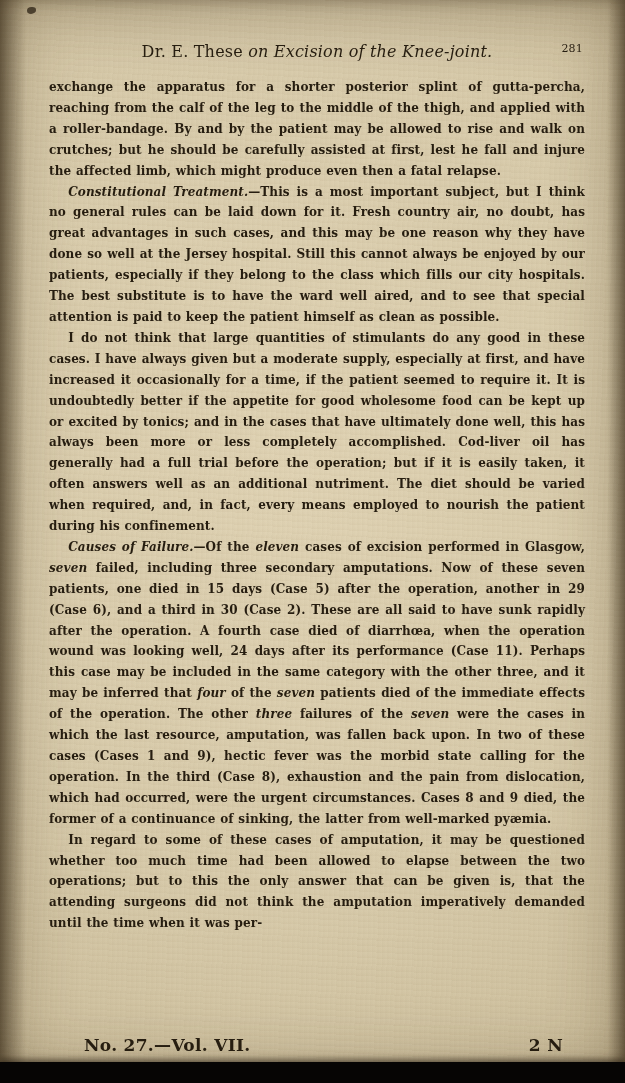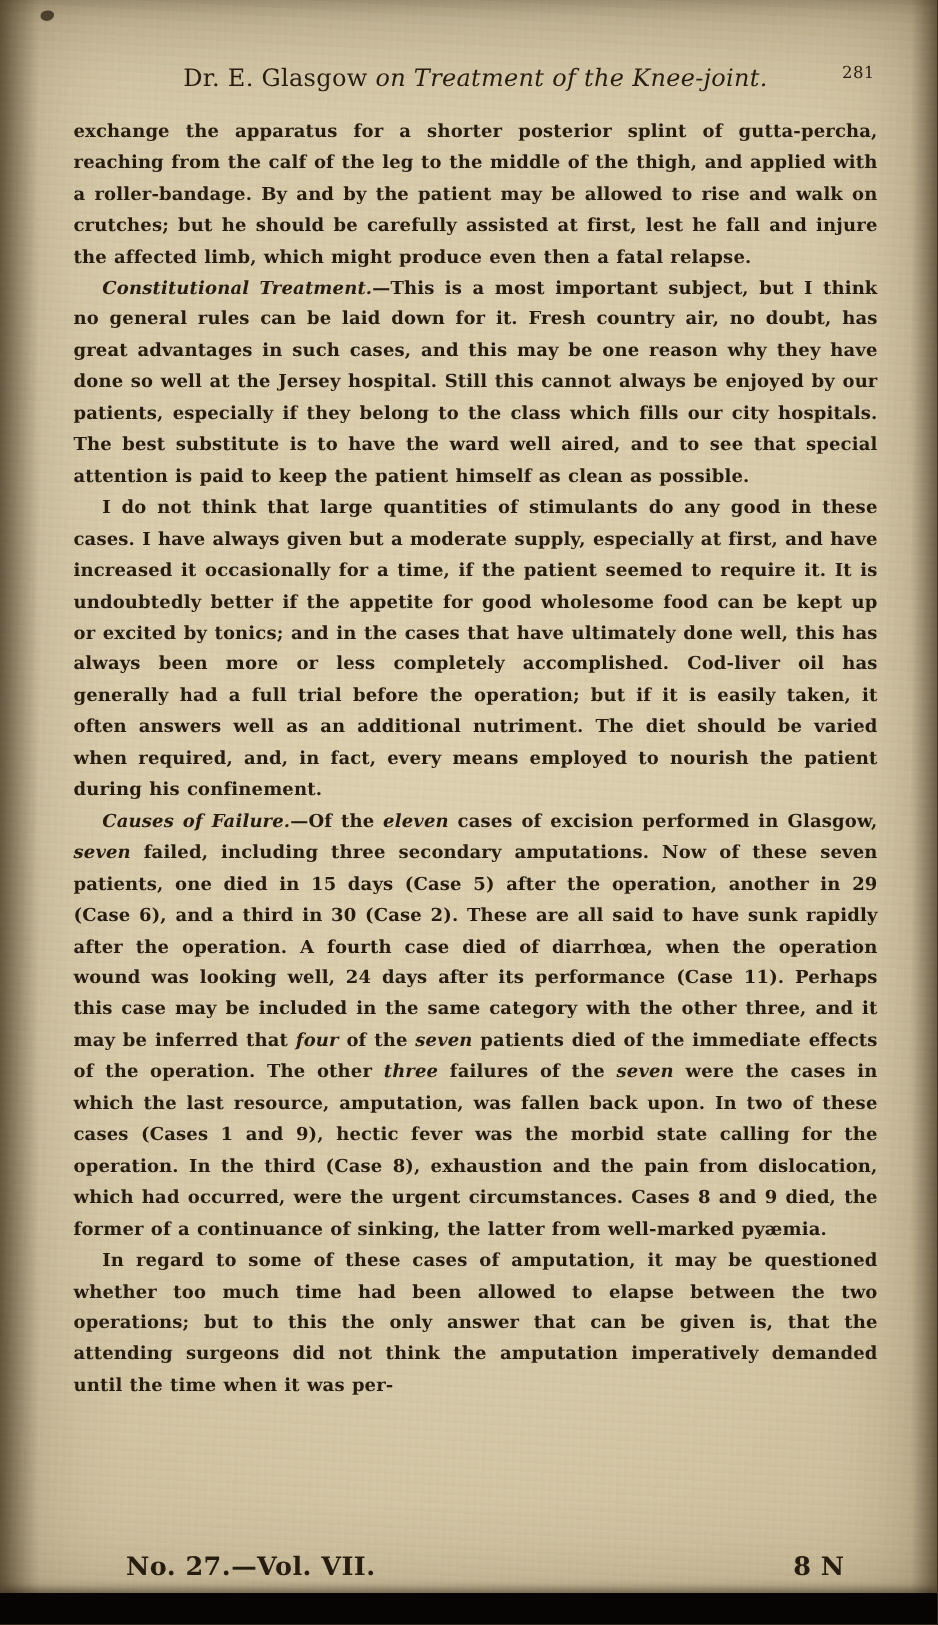--- a/index.html
+++ b/index.html
@@ -108,33 +108,33 @@
 
 <div class="scan">
   <div class="paper-grain"></div>
   <div class="edge-shade-left"></div>
   <div class="edge-shade-right"></div>
   <div class="artifact-dot"></div>
 
   <div class="content">
 
     <div class="running-head">
-      <span class="head-title"><span>Dr. E. Glasgow </span><em>on Treatment of the Knee-joint.</em></span>
+      <span class="head-title"><span>Dr. E. These </span><em>on Excision of the Knee-joint.</em></span>
       <span class="page-number">281</span>
     </div>
 
     <div class="body-text">
         <p class="para"><span>exchange the apparatus for a shorter posterior splint of gutta-percha, reaching from the calf of the leg to the middle of the thigh, and applied with a roller-bandage.  By and by the patient may be allowed to rise and walk on crutches; but he should be carefully assisted at first, lest he fall and injure the affected limb, which might produce even then a fatal relapse.</span></p>
         <p class="para indent"><em>Constitutional Treatment.</em><span>—This is a most important subject, but I think no general rules can be laid down for it.  Fresh country air, no doubt, has great advantages in such cases, and this may be one reason why they have done so well at the Jersey hospital.  Still this cannot always be enjoyed by our patients, especially if they belong to the class which fills our city hospitals.  The best substitute is to have the ward well aired, and to see that special attention is paid to keep the patient himself as clean as possible.</span></p>
         <p class="para indent"><span>I do not think that large quantities of stimulants do any good in these cases.  I have always given but a moderate supply, especially at first, and have increased it occasionally for a time, if the patient seemed to require it.  It is undoubtedly better if the appetite for good wholesome food can be kept up or excited by tonics; and in the cases that have ultimately done well, this has always been more or less completely accomplished.  Cod-liver oil has generally had a full trial before the operation; but if it is easily taken, it often answers well as an additional nutriment. The diet should be varied when required, and, in fact, every means employed to nourish the patient during his confinement.</span></p>
         <p class="para indent"><em>Causes of Failure.</em><span>—Of the </span><em>eleven</em><span> cases of excision performed in Glasgow, </span><em>seven</em><span> failed, including three secondary amputations. Now of these seven patients, one died in 15 days (Case 5) after the operation, another in 29 (Case 6), and a third in 30 (Case 2). These are all said to have sunk rapidly after the operation.  A fourth case died of diarrhœa, when the operation wound was looking well, 24 days after its performance (Case 11).  Perhaps this case may be included in the same category with the other three, and it may be inferred that </span><em>four</em><span> of the </span><em>seven</em><span> patients died of the immediate effects of the operation.  The other </span><em>three</em><span> failures of the </span><em>seven</em><span> were the cases in which the last resource, amputation, was fallen back upon.  In two of these cases (Cases 1 and 9), hectic fever was the morbid state calling for the operation.  In the third (Case 8), exhaustion and the pain from dislocation, which had occurred, were the urgent circumstances.  Cases 8 and 9 died, the former of a continuance of sinking, the latter from well-marked pyæmia.</span></p>
         <p class="para indent"><span>In regard to some of these cases of amputation, it may be questioned whether too much time had been allowed to elapse between the two operations; but to this the only answer that can be given is, that the attending surgeons did not think the amputation imperatively demanded until the time when it was per-</span></p>
       </div>
 
   </div>
 
   <div class="page-footer">
     <span>No. 27.—Vol. VII.</span>
-    <span>8 N</span>
+    <span>2 N</span>
   </div>
 
   <div class="bottom-bar"></div>
 </div>
 
 </body></html>

